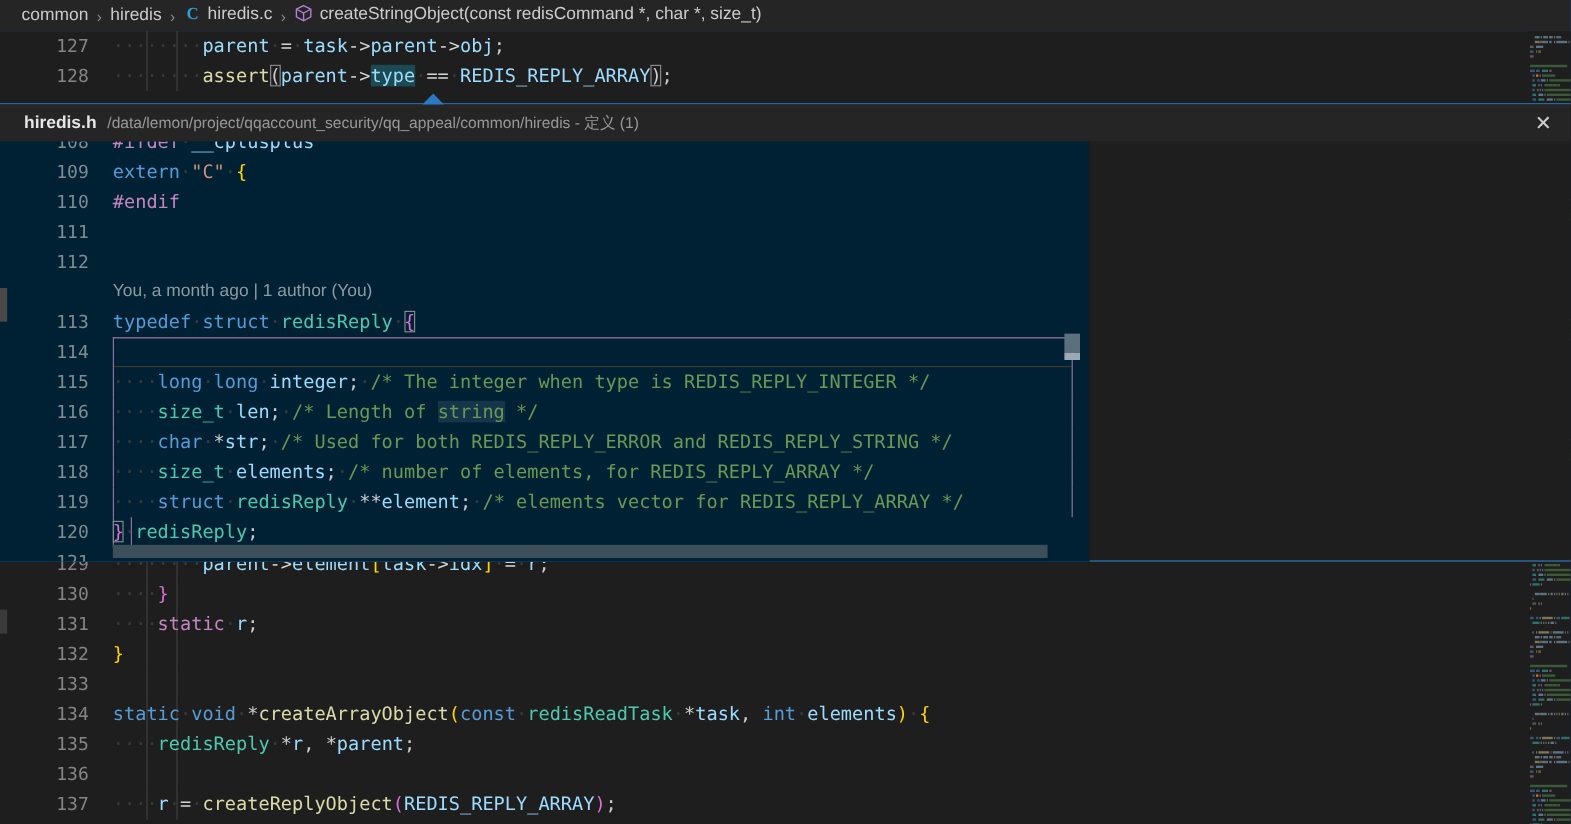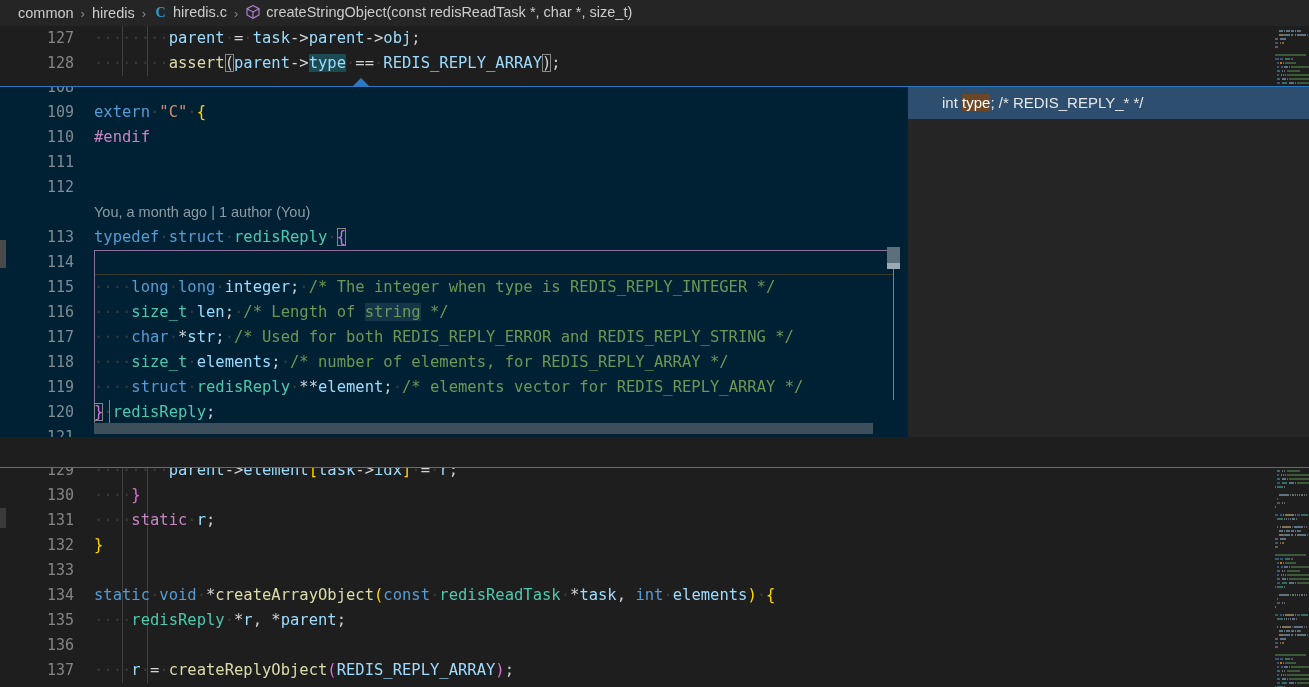--- a/index.html
+++ b/index.html
@@ -158,21 +158,21 @@
       <span class="bc-seg"><span>hiredis</span></span>
       <span class="bc-sep">›</span>
       <span class="bc-seg"><span class="bc-icon"><svg width="15" height="16" viewBox="0 0 16 16">
             <text x="8" y="13" font-family="Liberation Serif, serif" font-size="15" font-weight="bold" fill="#2a9fd6" text-anchor="middle">C</text>
           </svg></span><span>hiredis.c</span></span>
       <span class="bc-sep">›</span>
       <span class="bc-seg"><span class="bc-icon"><svg width="16" height="16" viewBox="0 0 16 16" fill="none" stroke="#b180d7" stroke-width="1.15">
             <path d="M8 1.6 L14 4.7 L14 11 L8 14.3 L2 11 L2 4.7 Z"></path>
             <path d="M2 4.7 L8 7.9 L14 4.7"></path>
             <path d="M8 7.9 L8 14.3"></path>
-          </svg></span><span>createStringObject(const redisReadTask *, char *, size_t)</span></span>
+          </svg></span><span>createStringObject(const redisCommand *, char *, size_t)</span></span>
     </div>
 
   <div class="editor">
     <div id="editor-top">
         <div class="code-line"><span class="ln">127</span><div class="iguide" style="left: 122px;"></div><div class="iguide" style="left: 147px;"></div><span class="ltext"><span class="t-ws">········</span><span class="t-def">parent</span><span class="t-ws">·</span><span class="t-op">=</span><span class="t-ws">·</span><span class="t-def">task</span><span class="t-op">-&gt;</span><span class="t-def">parent</span><span class="t-op">-&gt;</span><span class="t-def">obj</span><span class="t-punc">;</span></span></div>
         <div class="code-line"><span class="ln">128</span><div class="iguide" style="left: 122px;"></div><div class="iguide" style="left: 147px;"></div><span class="ltext"><span class="t-ws">········</span><span class="t-fn">assert</span><span class="t-punc bmatch">(</span><span class="t-def">parent</span><span class="t-op">-&gt;</span><span class="t-def selword">type</span><span class="t-ws">·</span><span class="t-op">==</span><span class="t-ws">·</span><span class="t-def">REDIS_REPLY_ARRAY</span><span class="t-punc bmatch">)</span><span class="t-punc">;</span></span></div>
       </div>
     <div id="editor-bottom" style="position:absolute; left:0; top:432px; width:1309px;">
         <div class="code-line"><span class="ln">129</span><div class="iguide" style="left: 122px;"></div><div class="iguide" style="left: 147px;"></div><span class="ltext"><span class="t-ws">········</span><span class="t-def">parent</span><span class="t-op">-&gt;</span><span class="t-def">element</span><span class="t-br1">[</span><span class="t-def">task</span><span class="t-op">-&gt;</span><span class="t-def">idx</span><span class="t-br1">]</span><span class="t-ws">·</span><span class="t-op">=</span><span class="t-ws">·</span><span class="t-def">r</span><span class="t-punc">;</span></span></div>
         <div class="code-line"><span class="ln">130</span><div class="iguide" style="left: 122px;"></div><div class="iguide" style="left: 147px;"></div><span class="ltext"><span class="t-ws">····</span><span class="t-br2">}</span></span></div>
@@ -832,44 +832,46 @@
       <div class="mm-row" style="left: 24.4px; top: 656px; width: 23.65px; background: rgb(60, 90, 56);"></div>
       <div class="mm-row" style="left: 2px; top: 660px; width: 1.2px; background: rgb(108, 74, 105);"></div>
       <div class="mm-row" style="left: 4.45px; top: 660px; width: 5.5px; background: rgb(47, 111, 102);"></div>
       <div class="mm-row" style="left: 10.65px; top: 660px; width: 1.2px; background: rgb(99, 99, 99);"></div>
       <div class="mm-cover"></div>
     </div>
 
   <div class="peek">
     <div class="peek-arrow"></div>
 
+    <div class="peek-head">
+      <span class="peek-fname">hiredis.h</span>
+      <span class="peek-path"><span>/data/lemon/project/qqaccount_security/qq_appeal/common/hiredis</span> <span>- 定义 (1)</span></span>
+      <span class="peek-close">✕</span>
+    </div>
 
     <div class="peek-body">
       <div class="peek-editor" id="peek-editor">
           <div style="position: absolute; left: 0px; top: -12px; width: 908px;">
-            <div class="pk-line"><span class="pk-ln">108</span></div>
+            <div class="pk-line"><span class="pk-ln">108</span><span class="pk-text"><span class="t-pp">#ifdef</span><span class="t-ws">·</span><span class="t-def">__cplusplus</span></span></div>
             <div class="pk-line"><span class="pk-ln">109</span><span class="pk-text"><span class="t-kw">extern</span><span class="t-ws">·</span><span class="t-str">"C"</span><span class="t-ws">·</span><span class="t-br1">{</span></span></div>
             <div class="pk-line"><span class="pk-ln">110</span><span class="pk-text"><span class="t-pp">#endif</span></span></div>
             <div class="pk-line"><span class="pk-ln">111</span><span class="pk-text"></span></div>
             <div class="pk-line"><span class="pk-ln">112</span></div>
             <div class="pk-blame">You, a month ago | 1 author (You)</div>
             <div class="pk-line"><span class="pk-ln">113</span><span class="pk-text"><span class="t-kw">typedef</span><span class="t-ws">·</span><span class="t-kw">struct</span><span class="t-ws">·</span><span class="t-type">redisReply</span><span class="t-ws">·</span><span class="t-br2 bmatch">{</span></span></div>
             <div class="pk-line"><span class="pk-ln">114</span><div class="cur-line-bdr"></div><div class="sym-range sym-top"></div></div>
             <div class="pk-line"><span class="pk-ln">115</span><div class="sym-range"></div><span class="pk-text"><span class="t-ws">····</span><span class="t-kw">long</span><span class="t-ws">·</span><span class="t-kw">long</span><span class="t-ws">·</span><span class="t-def">integer</span><span class="t-punc">;</span><span class="t-ws">·</span><span class="t-cmt">/* The integer when type is REDIS_REPLY_INTEGER */</span></span></div>
             <div class="pk-line"><span class="pk-ln">116</span><div class="sym-range"></div><span class="pk-text"><span class="t-ws">····</span><span class="t-type">size_t</span><span class="t-ws">·</span><span class="t-def">len</span><span class="t-punc">;</span><span class="t-ws">·</span><span class="t-cmt">/* Length of </span><span class="t-cmt hl-soft">string</span><span class="t-cmt"> */</span></span></div>
             <div class="pk-line"><span class="pk-ln">117</span><div class="sym-range"></div><span class="pk-text"><span class="t-ws">····</span><span class="t-kw">char</span><span class="t-ws">·</span><span class="t-op">*</span><span class="t-def">str</span><span class="t-punc">;</span><span class="t-ws">·</span><span class="t-cmt">/* Used for both REDIS_REPLY_ERROR and REDIS_REPLY_STRING */</span></span></div>
             <div class="pk-line"><span class="pk-ln">118</span><div class="sym-range"></div><span class="pk-text"><span class="t-ws">····</span><span class="t-type">size_t</span><span class="t-ws">·</span><span class="t-def">elements</span><span class="t-punc">;</span><span class="t-ws">·</span><span class="t-cmt">/* number of elements, for REDIS_REPLY_ARRAY */</span></span></div>
             <div class="pk-line"><span class="pk-ln">119</span><div class="sym-range"></div><span class="pk-text"><span class="t-ws">····</span><span class="t-kw">struct</span><span class="t-ws">·</span><span class="t-type">redisReply</span><span class="t-ws">·</span><span class="t-op">**</span><span class="t-def">element</span><span class="t-punc">;</span><span class="t-ws">·</span><span class="t-cmt">/* elements vector for REDIS_REPLY_ARRAY */</span></span></div>
             <div class="pk-line"><span class="pk-ln">120</span><div class="sym-range sym-bot" style="width: 16px; border-right: 1px solid rgb(143, 111, 160);"></div><span class="pk-text"><span class="t-br2 bmatch">}</span><span class="t-ws">·</span><span class="t-type">redisReply</span><span class="t-punc">;</span></span></div>
             <div class="pk-line"><span class="pk-ln">121</span><span class="pk-text"></span></div>
           </div>
         <div class="pk-vscroll"></div>
         <div class="pk-vscroll2"></div>
         <div class="pk-hscroll"></div>
       </div>
       <div class="peek-split"></div>
-      <div class="peek-list" id="peek-list">
-          <div class="pk-item sel-item"><span>int </span><span class="occ">type</span><span>; /* REDIS_REPLY_* */</span></div>
-        </div>
     </div>
   </div>
 
 </div>
 
 </body></html>

